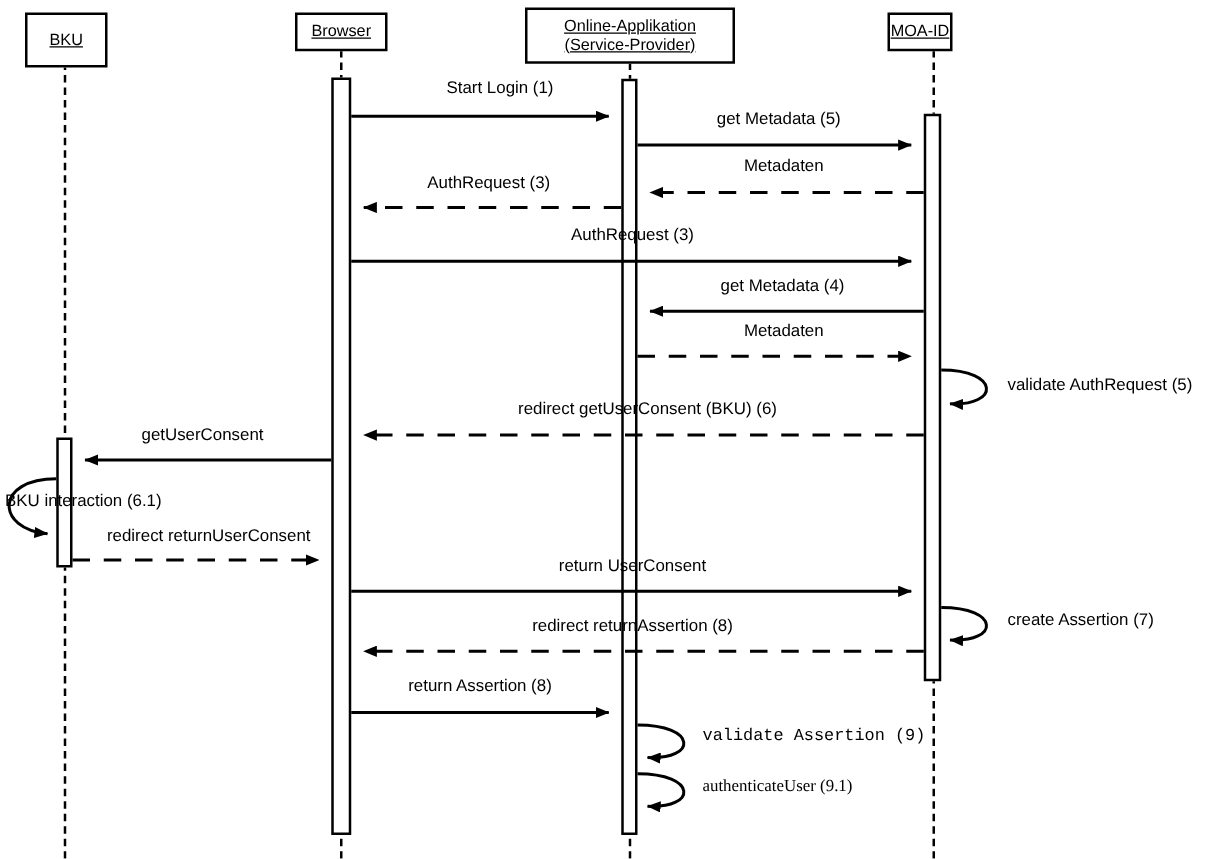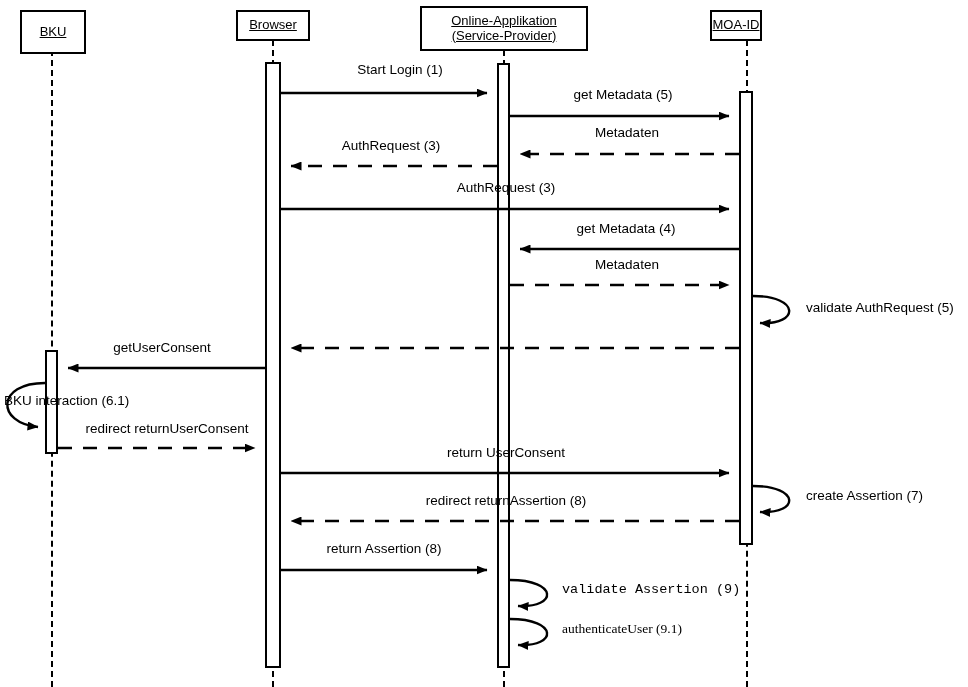--- a/index.html
+++ b/index.html
@@ -99,20 +99,21 @@
   </svg>
 
   <div class="msg-label center" style="left:384px;top:62px;margin-left:16px;">Start Login (1)</div>
   <div class="msg-label center" style="left:623px;top:87px;">get Metadata (5)</div>
   <div class="msg-label center" style="left:627px;top:125px;">Metadaten</div>
   <div class="msg-label center" style="left:391px;top:138px;">AuthRequest (3)</div>
   <div class="msg-label center" style="left:506px;top:180px;">AuthRequest (3)</div>
   <div class="msg-label center" style="left:626px;top:221px;">get Metadata (4)</div>
   <div class="msg-label center" style="left:627px;top:257px;">Metadaten</div>
   <div class="msg-label" style="left:806px;top:300px;">validate AuthRequest (5)</div>
+  <div class="msg-label center" style="left:518px;top:319px;">redirect getUserConsent (BKU) (6)</div>
   <div class="msg-label center" style="left:162px;top:340px;">getUserConsent</div>
   <div class="msg-label" style="left:4px;top:393px;">BKU interaction (6.1)</div>
   <div class="msg-label center" style="left:167px;top:421px;">redirect returnUserConsent</div>
   <div class="msg-label center" style="left:506px;top:445px;">return UserConsent</div>
   <div class="msg-label" style="left:806px;top:488px;">create Assertion (7)</div>
   <div class="msg-label center" style="left:506px;top:493px;">redirect returnAssertion (8)</div>
   <div class="msg-label center" style="left:384px;top:541px;">return Assertion (8)</div>
   <div class="msg-label" style="left:562px;top:582px;font-family:Liberation Mono, monospace;">validate Assertion (9)</div>
   <div class="msg-label" style="left:562px;top:621px;font-family:Liberation Serif, serif;">authenticateUser (9.1)</div>
 

